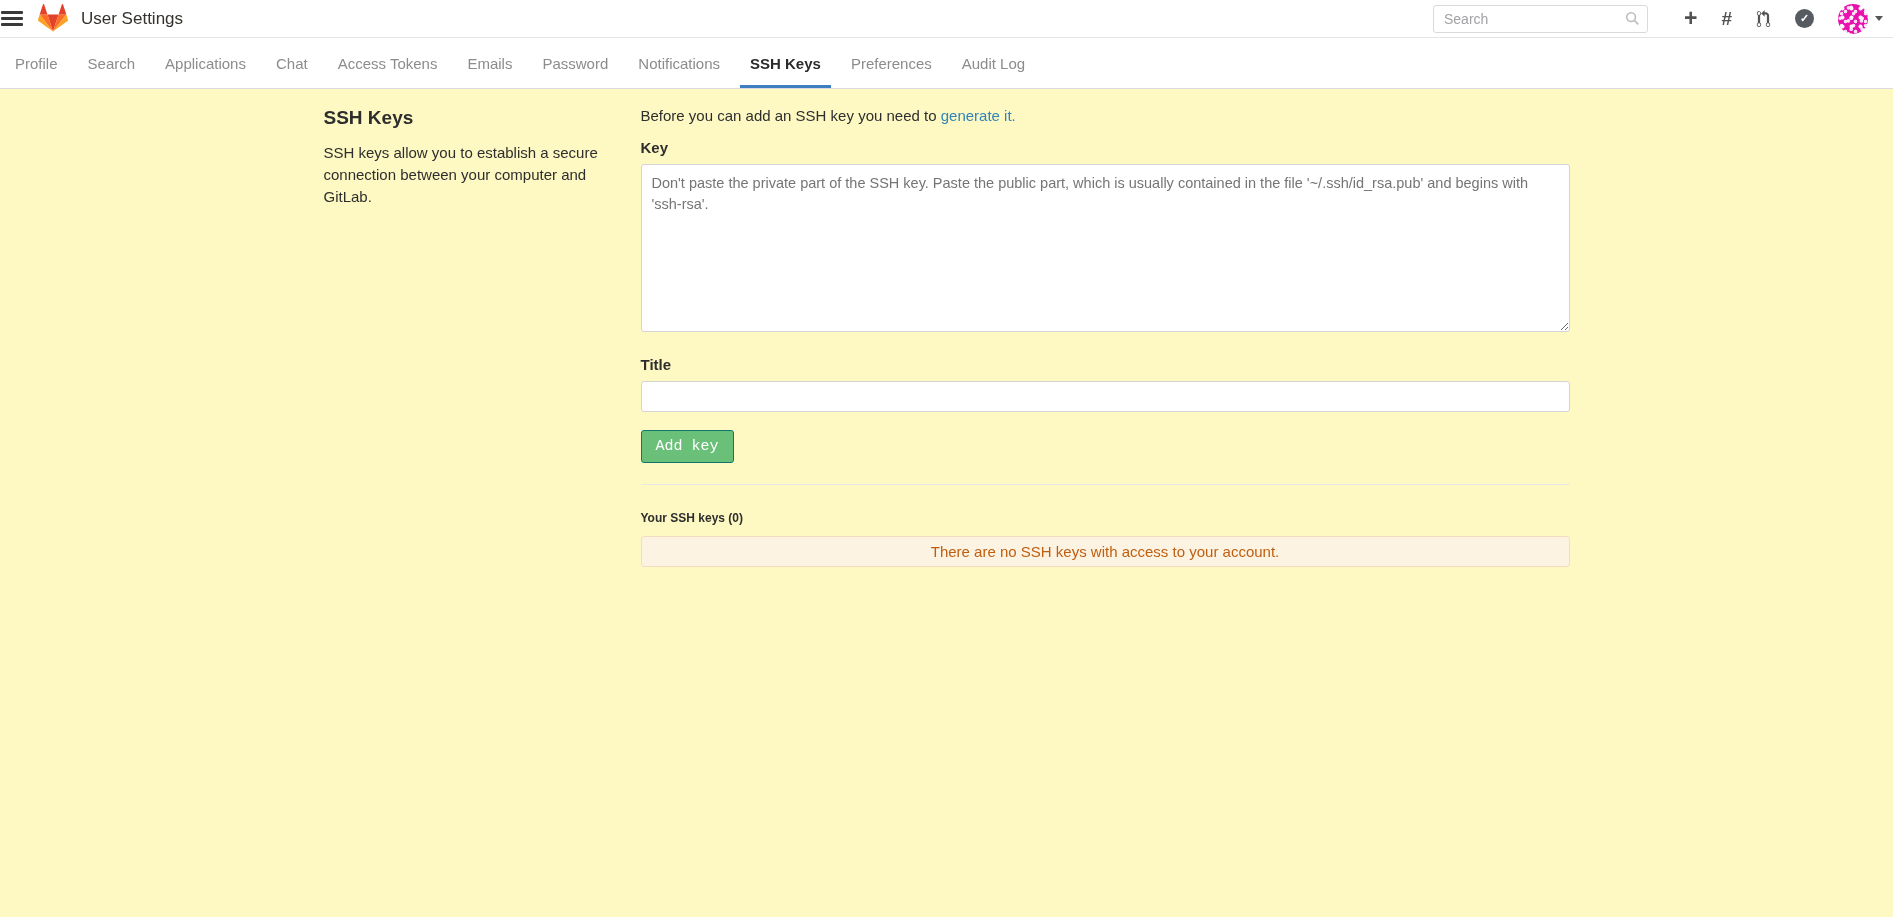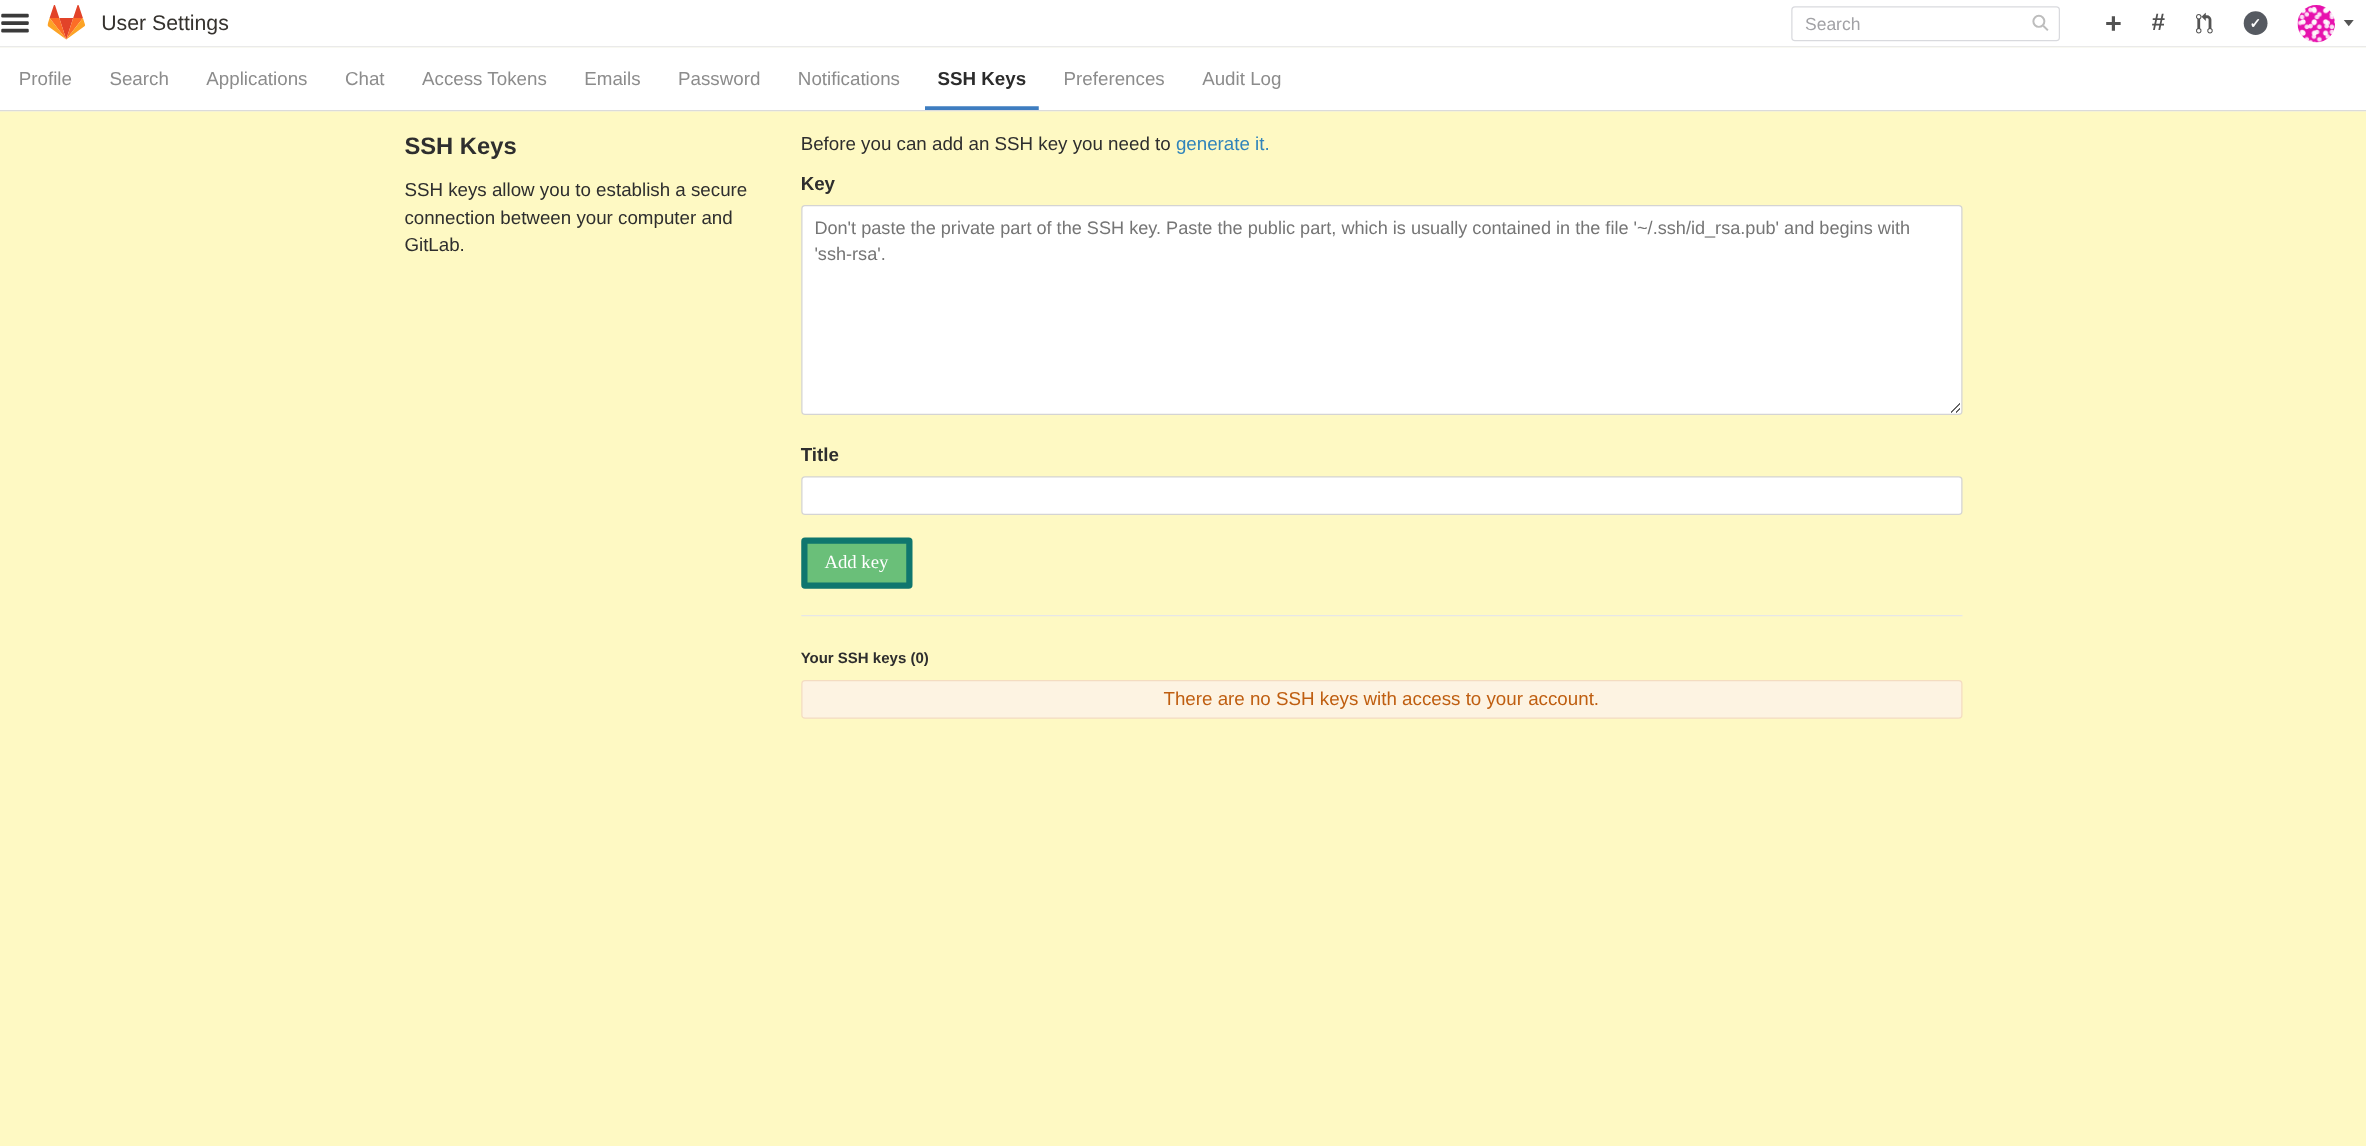--- a/index.html
+++ b/index.html
@@ -60,22 +60,22 @@
   .field-label { display:block; font-size:15px; font-weight:bold; margin:0 0 8px; }
 
   .key-textarea { width:100%; height:168px; border:1px solid #d4d4d4; border-radius:3px; padding:8px 10px;
                   font-family:inherit; font-size:14.5px; line-height:1.45; color:#333; resize:vertical; outline:none; display:block; }
   .key-textarea::placeholder { color:#757575; }
   .spacer-after-textarea { height:24px; }
 
   .title-input { width:100%; height:31px; border:1px solid #d4d4d4; border-radius:3px; padding:0 10px;
                  font-family:inherit; font-size:15px; color:#333; outline:none; display:block; margin-bottom:18px; }
 
-  .btn-green { display:inline-block; background:#6abf79; color:#fff; border:5px solid #0f766e; border-radius:3px;
-               padding:7px 14px; font-size:15px; font-family:Liberation Serif, serif; cursor:pointer; }
+  .btn-green { display:inline-block; background:#6abf79; color:#fff; border:1px solid #0f766e; border-radius:3px;
+               padding:7px 14px; font-size:15px; font-family:Liberation Mono, monospace; cursor:pointer; }
 
   .divider { border:none; border-top:1px solid #e7e7e7; margin:21px 0 26px; }
 
   .keys-heading { font-size:12px; font-weight:bold; margin:0 0 11px; }
   .warning-box { background:#fdf3e2; border:1px solid #f4dcc1; border-radius:3px; color:#bf5e10;
                  text-align:center; padding:6px 10px; font-size:15px;margin-top:11px; }
 </style>
 </head>
 <body>
 

